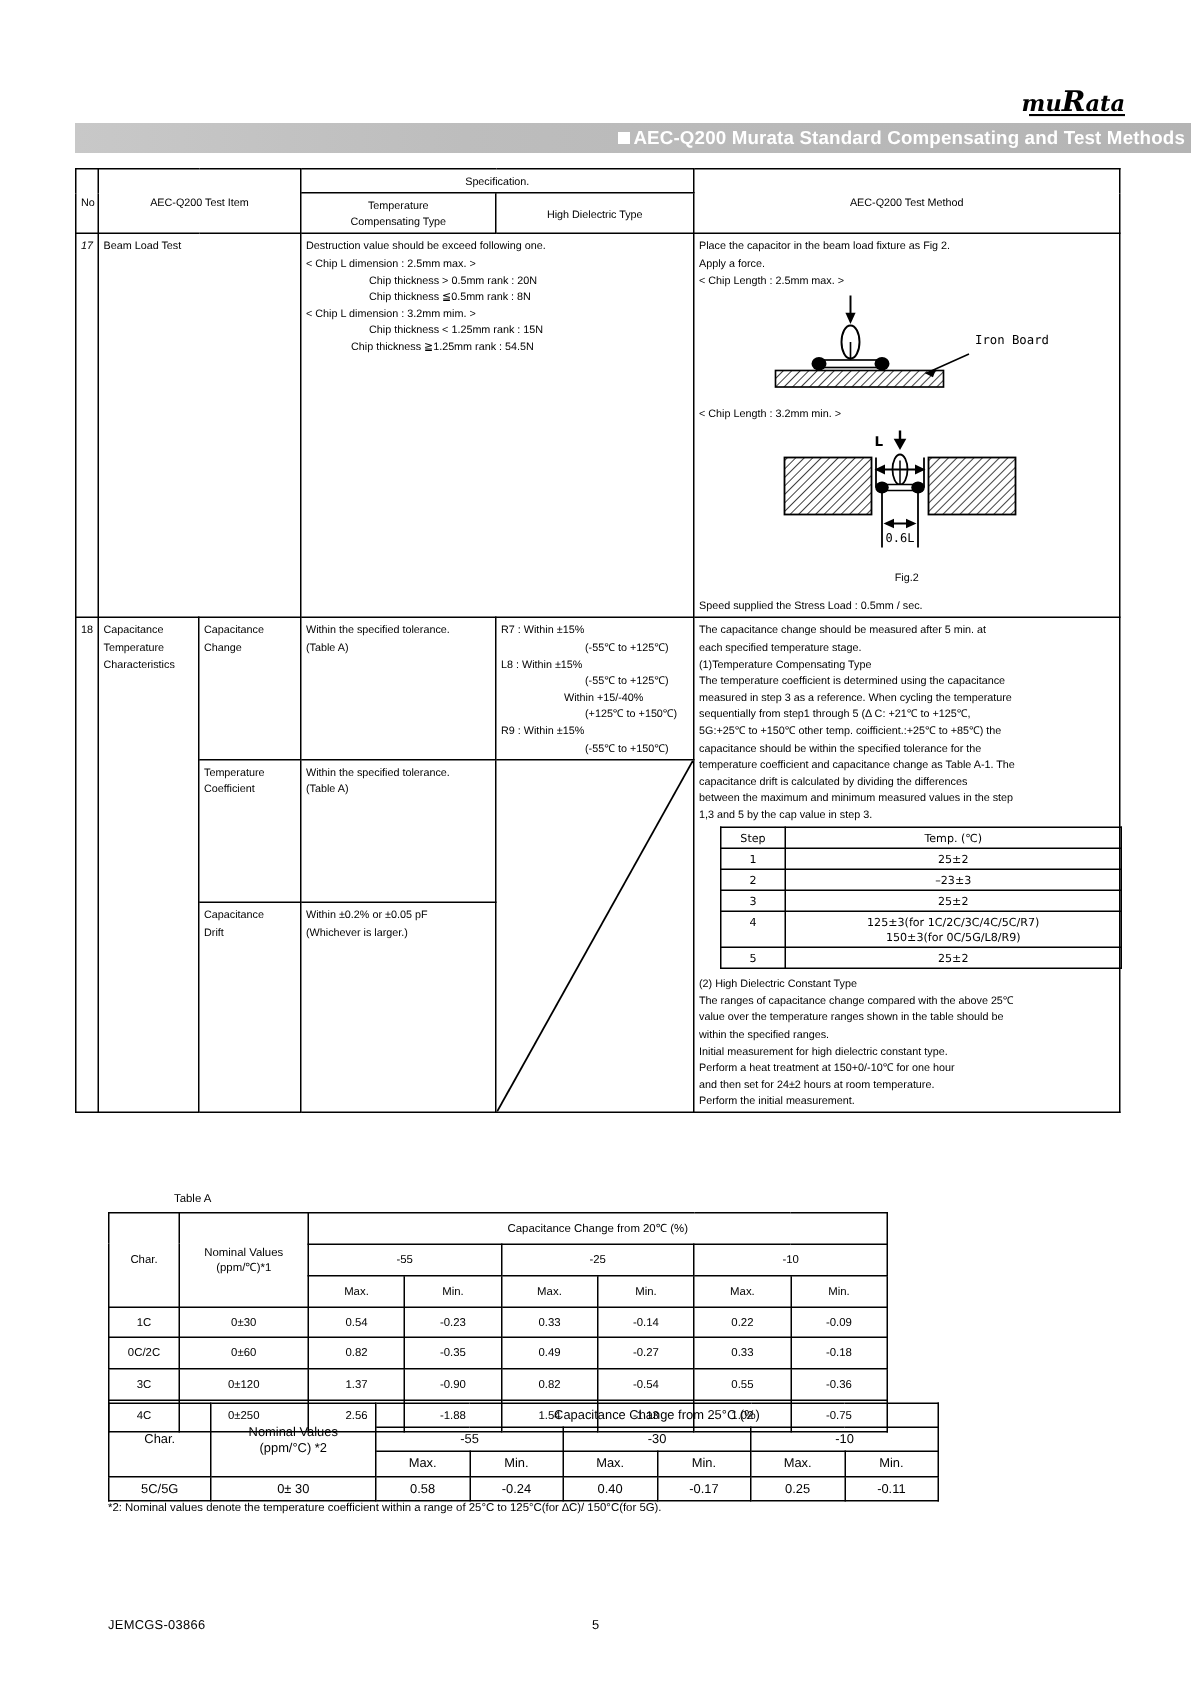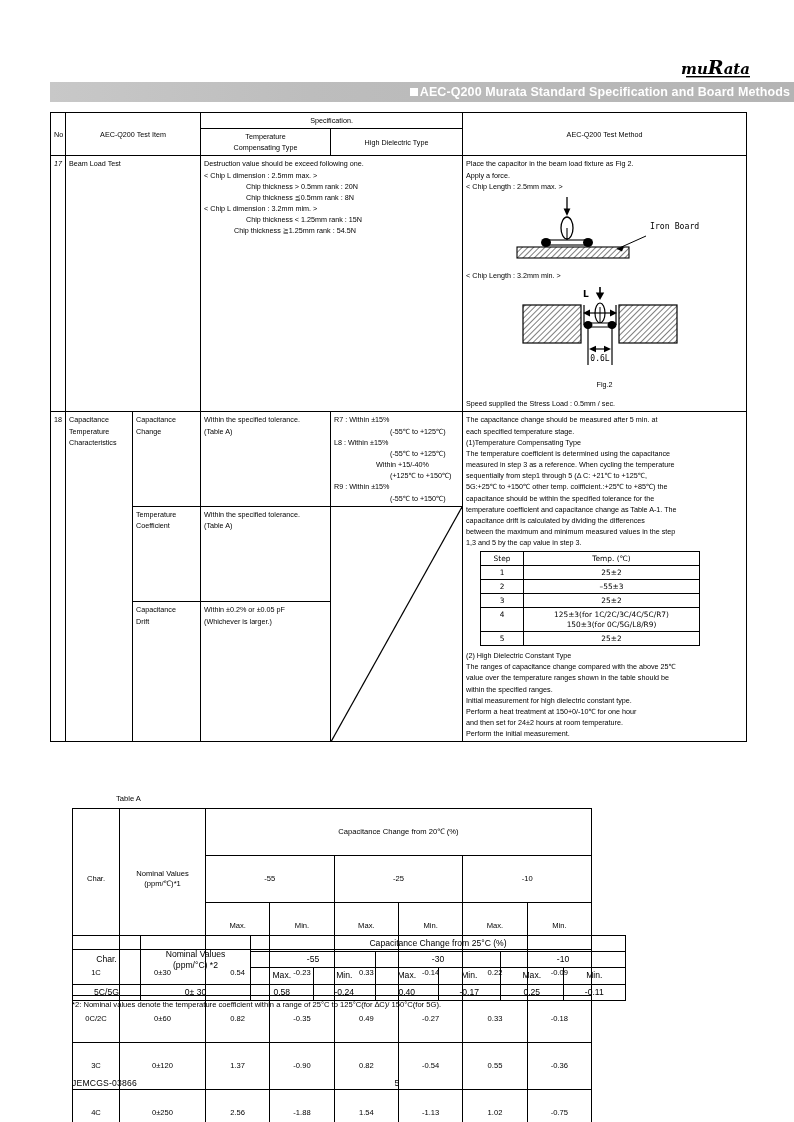--- a/index.html
+++ b/index.html
@@ -64,40 +64,40 @@
   .diag{position:relative;padding:0;}
   .diag svg{position:absolute;left:0;top:0;width:100%;height:100%;}
 
   
   .figwrap{position:relative;}
   .fig-cap{text-align:center;font-size:7.2px;margin-top:2px;}
   .fig-svg{display:block;margin:4px auto 0 auto;}
 
   
   .steptbl{
-    border-collapse:collapse;width:220px;margin:3px 0 4px 14px;
+    border-collapse:collapse;width:268px;margin:3px 0 4px 14px;
     font-size:7.4px;
   }
   .steptbl td{
     border:1px solid #000;text-align:center;padding:1.5px 2px;
     font-family:"DejaVu Sans",sans-serif;
     line-height:1.35;
   }
   .steptbl td.w1{width:38px;}
 
   
   .lbl-tableA{
     position:absolute;left:72px;top:794px;font-size:7.6px;margin-left:44px;
   }
   .tblA{
     position:absolute;left:72px;top:808px;width:520px;
     border-collapse:collapse;font-size:7.6px;table-layout:fixed;
   }
   .tblA td{
-    border:1px solid #000;text-align:center;padding:18px 2px;
+    border:1px solid #000;text-align:center;padding:5px 2px;
     font-weight:normal;line-height:1.3;
   }
   .tblA .c-char{width:47px;}
   .tblA .c-nom{width:86px;}
 
   .note1{
     position:absolute;left:72px;top:905px;font-size:7.4px;line-height:1.55;
   }
   .note1 .l2{padding-left:13px;}
 
@@ -127,21 +127,21 @@
 <div class="page">
 
   <div class="logo">
     <svg width="80" height="22" viewBox="0 0 80 22" xmlns="http://www.w3.org/2000/svg">
       <text x="78" y="16" text-anchor="end" font-family="DejaVu Serif, serif" font-size="15" font-weight="bold" font-style="italic" fill="#000">mu<tspan font-size="19">R</tspan>ata</text>
       <rect x="14" y="18" width="64" height="1.4" fill="#000"></rect>
     </svg>
   </div>
 
   <div class="banner">
-    <div class="banner-text"><span class="banner-sq"></span><span>AEC-Q200 Murata Standard Specification and Board Methods</span></div>
+    <div class="banner-text"><span class="banner-sq"></span><span>AEC-Q200 Murata Standard Compensating and Test Methods</span></div>
   </div>
 
   <table class="mt">
     <colgroup>
       <col class="cell-no">
         <col class="cell-item">
         <col class="cell-sub">
       <col class="cell-tc">
         <col class="cell-hd">
         <col class="cell-tm">
@@ -299,21 +299,21 @@
               <tr>
                 <td class="w1">Step</td>
                 <td>Temp. (℃)</td>
               </tr>
               <tr>
                 <td class="w1">1</td>
                 <td>25±2</td>
               </tr>
               <tr>
                 <td class="w1">2</td>
-                <td>–55±3</td>
+                <td>–23±3</td>
               </tr>
               <tr>
                 <td class="w1">3</td>
                 <td>25±2</td>
               </tr>
               <tr>
                 <td class="w1">4</td>
                 <td>
                   <div>125±3(for  1C/2C/3C/4C/5C/R7)</div>
                   <div>150±3(for  0C/5G/L8/R9)</div>

